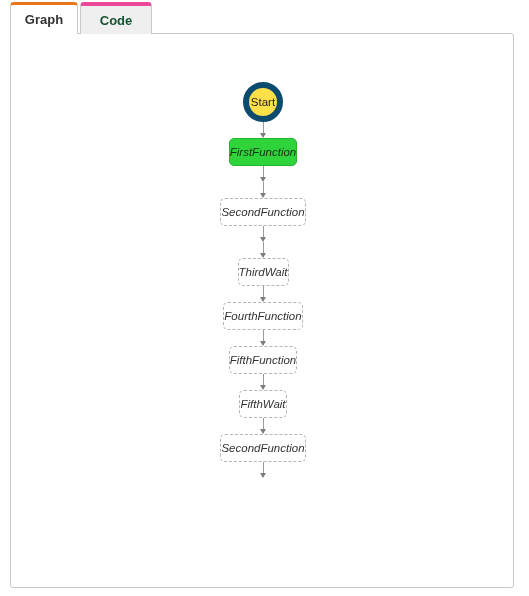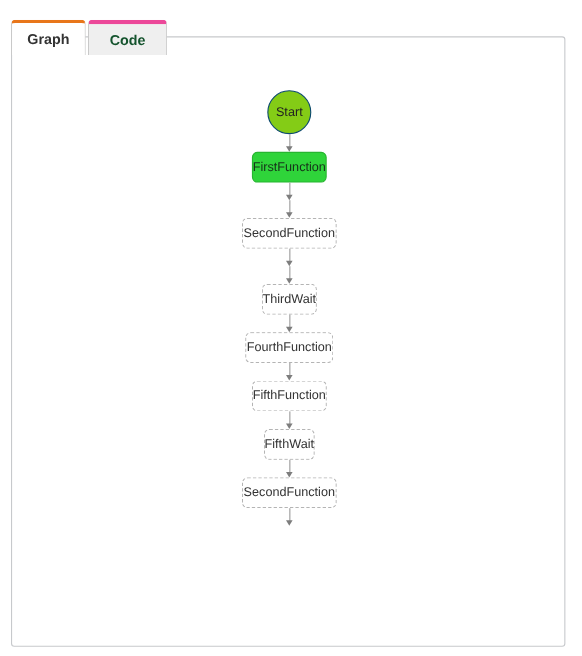--- a/index.html
+++ b/index.html
@@ -11,21 +11,21 @@
     height: 596px;
     background: #ffffff;
     font-family: "Liberation Sans", sans-serif;
     overflow: hidden;
   }
 
   
   .tabbar {
     position: absolute;
     left: 0;
-    top: 16px;
+    top: 0;
     width: 513px;
     height: 34px;
     box-sizing: border-box;
     border-radius: 10px;
   }
   .tab {
     position: absolute;
     top: 2px;
     height: 32px;
     box-sizing: border-box;
@@ -119,27 +119,28 @@
     justify-content: center;
     font-size: 11.5px;
     color: #222222;
     white-space: nowrap;
     cursor: pointer;
   }
   .node.terminal {
     width: 40px;
     height: 40px;
     border-radius: 50%;
-    background: #84cc16;
-    border: 1px solid #0c4a6e;
+    background: #fde047;
+    border: 6px solid #0c4a6e;
   }
   .node.box {
     height: 28px;
     padding: 0 0;
     border-radius: 5px;
+    font-style: italic;
   }
   .node.state-success {
     background: #2fd43a;
     border: 1px solid #27b530;
     color: #17301a;
   }
   .node.state-inprogress {
     background: #63c8ea;
     border: 1px solid #4aadd0;
     color: #10313f;

